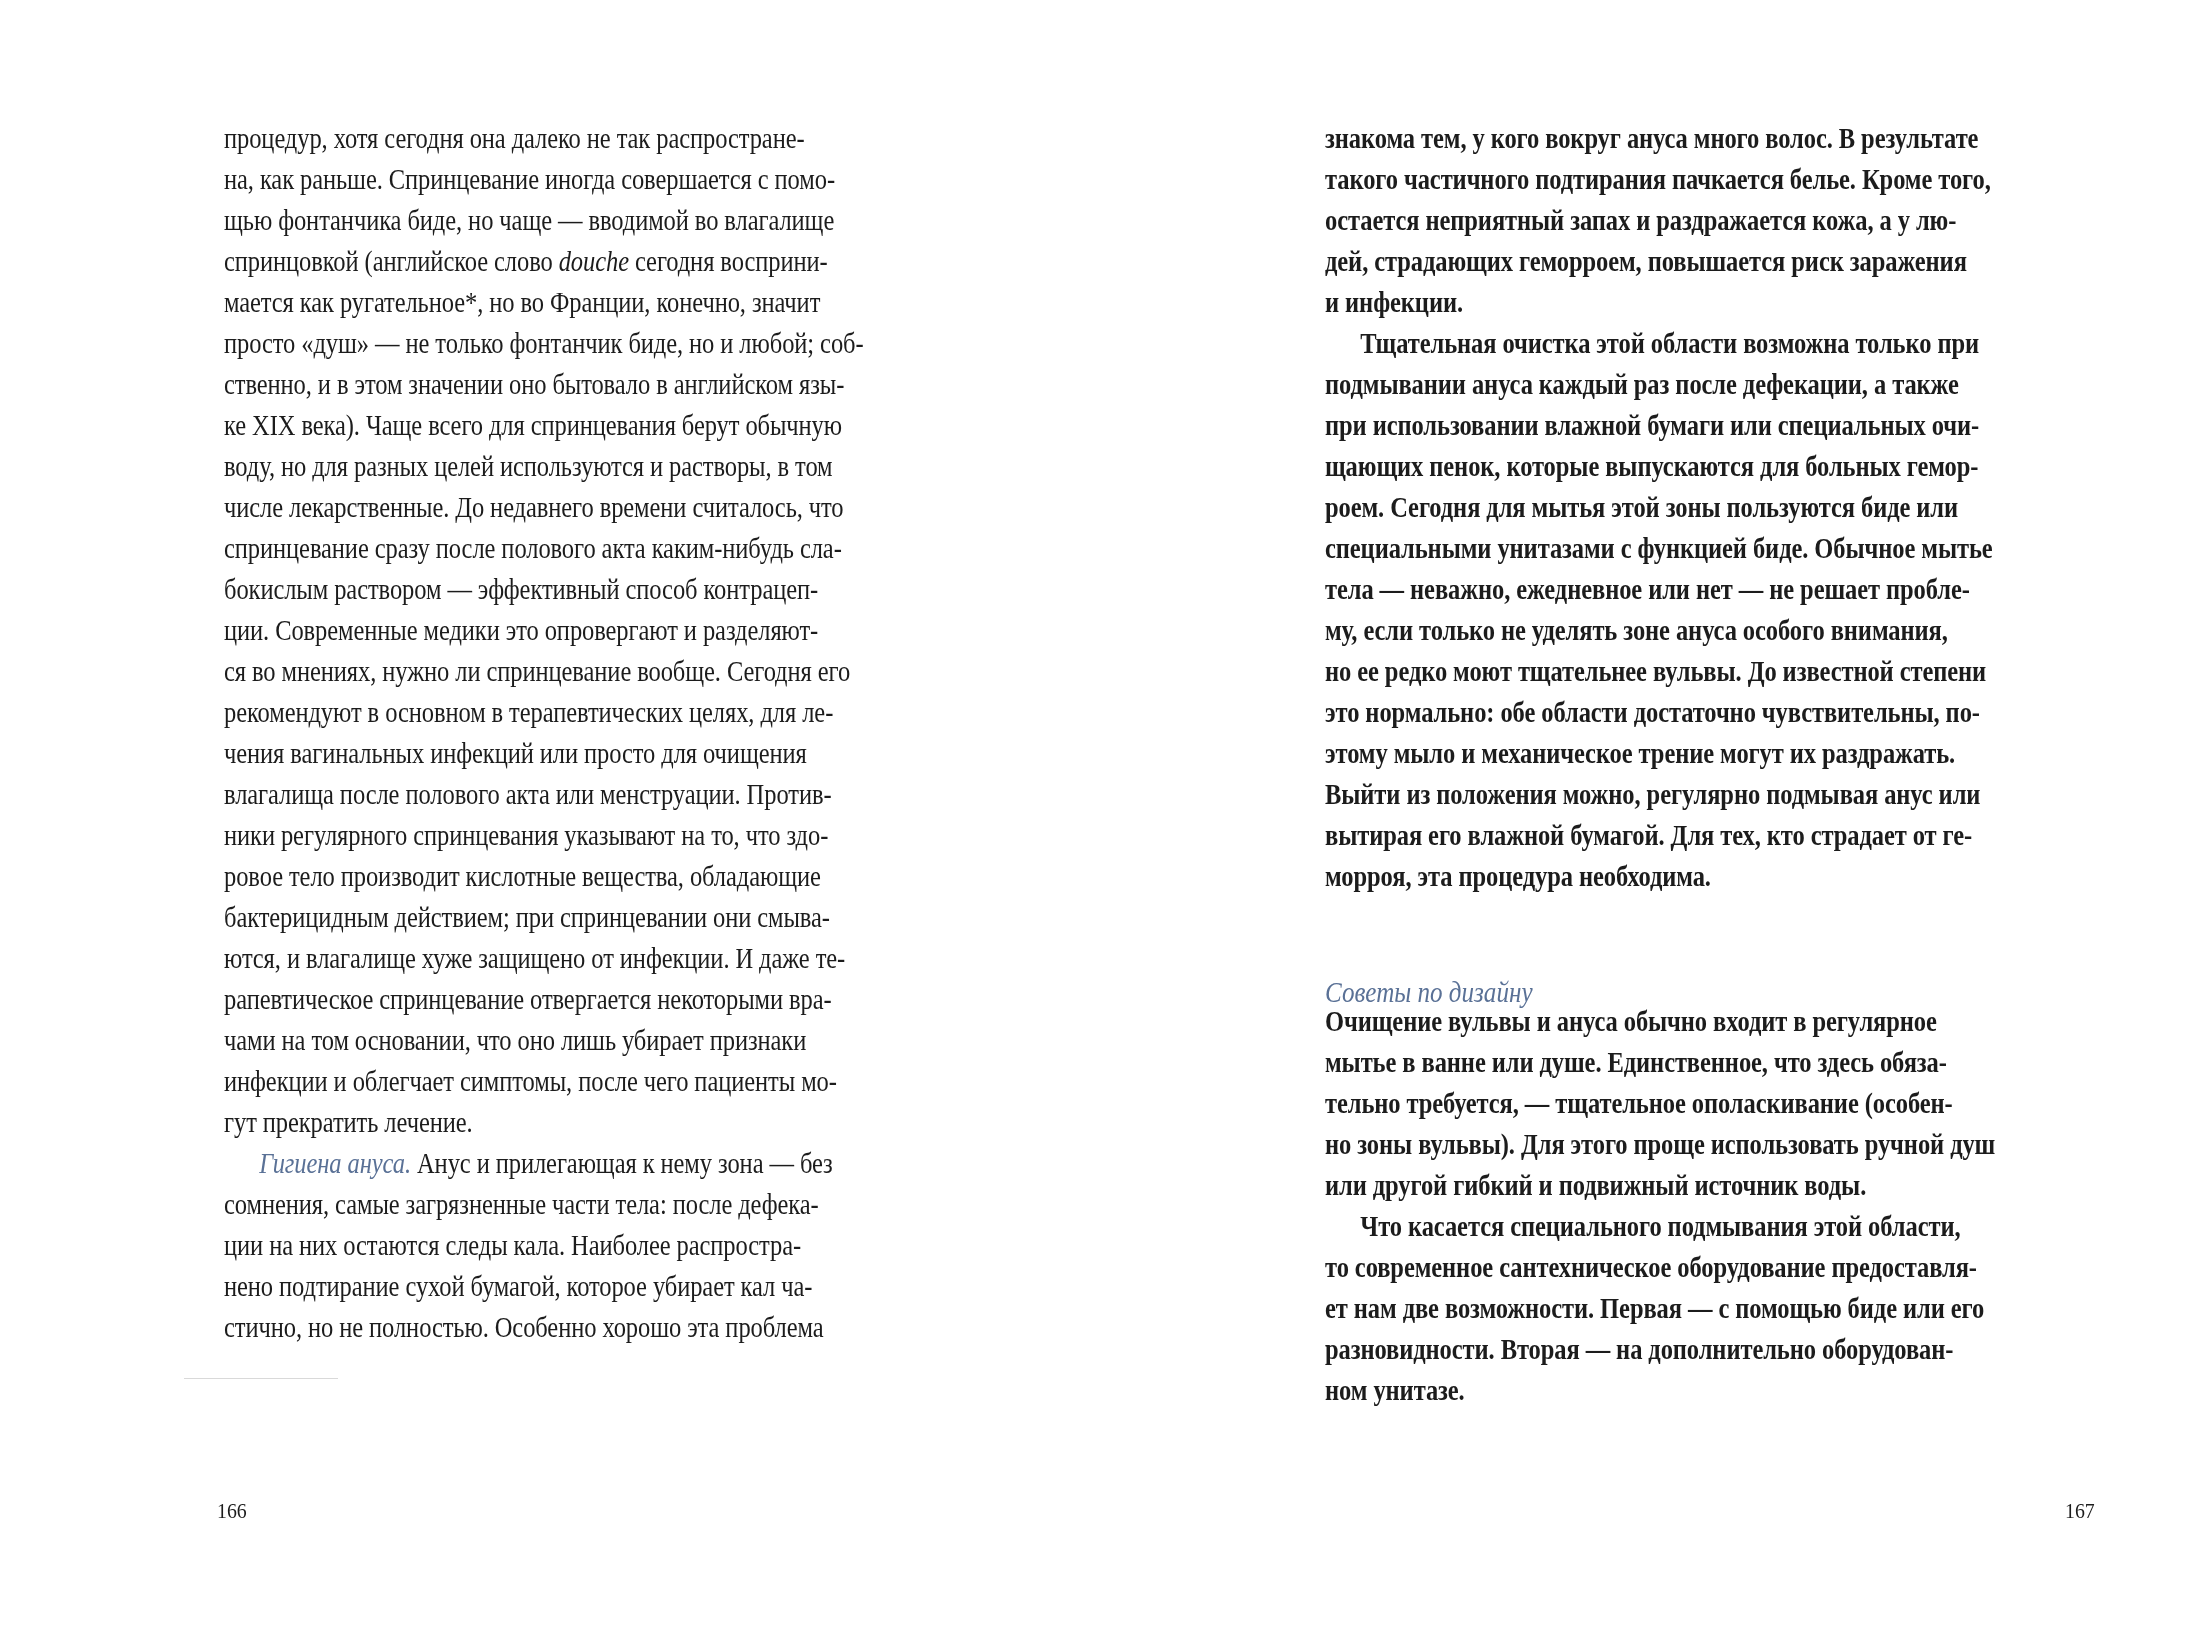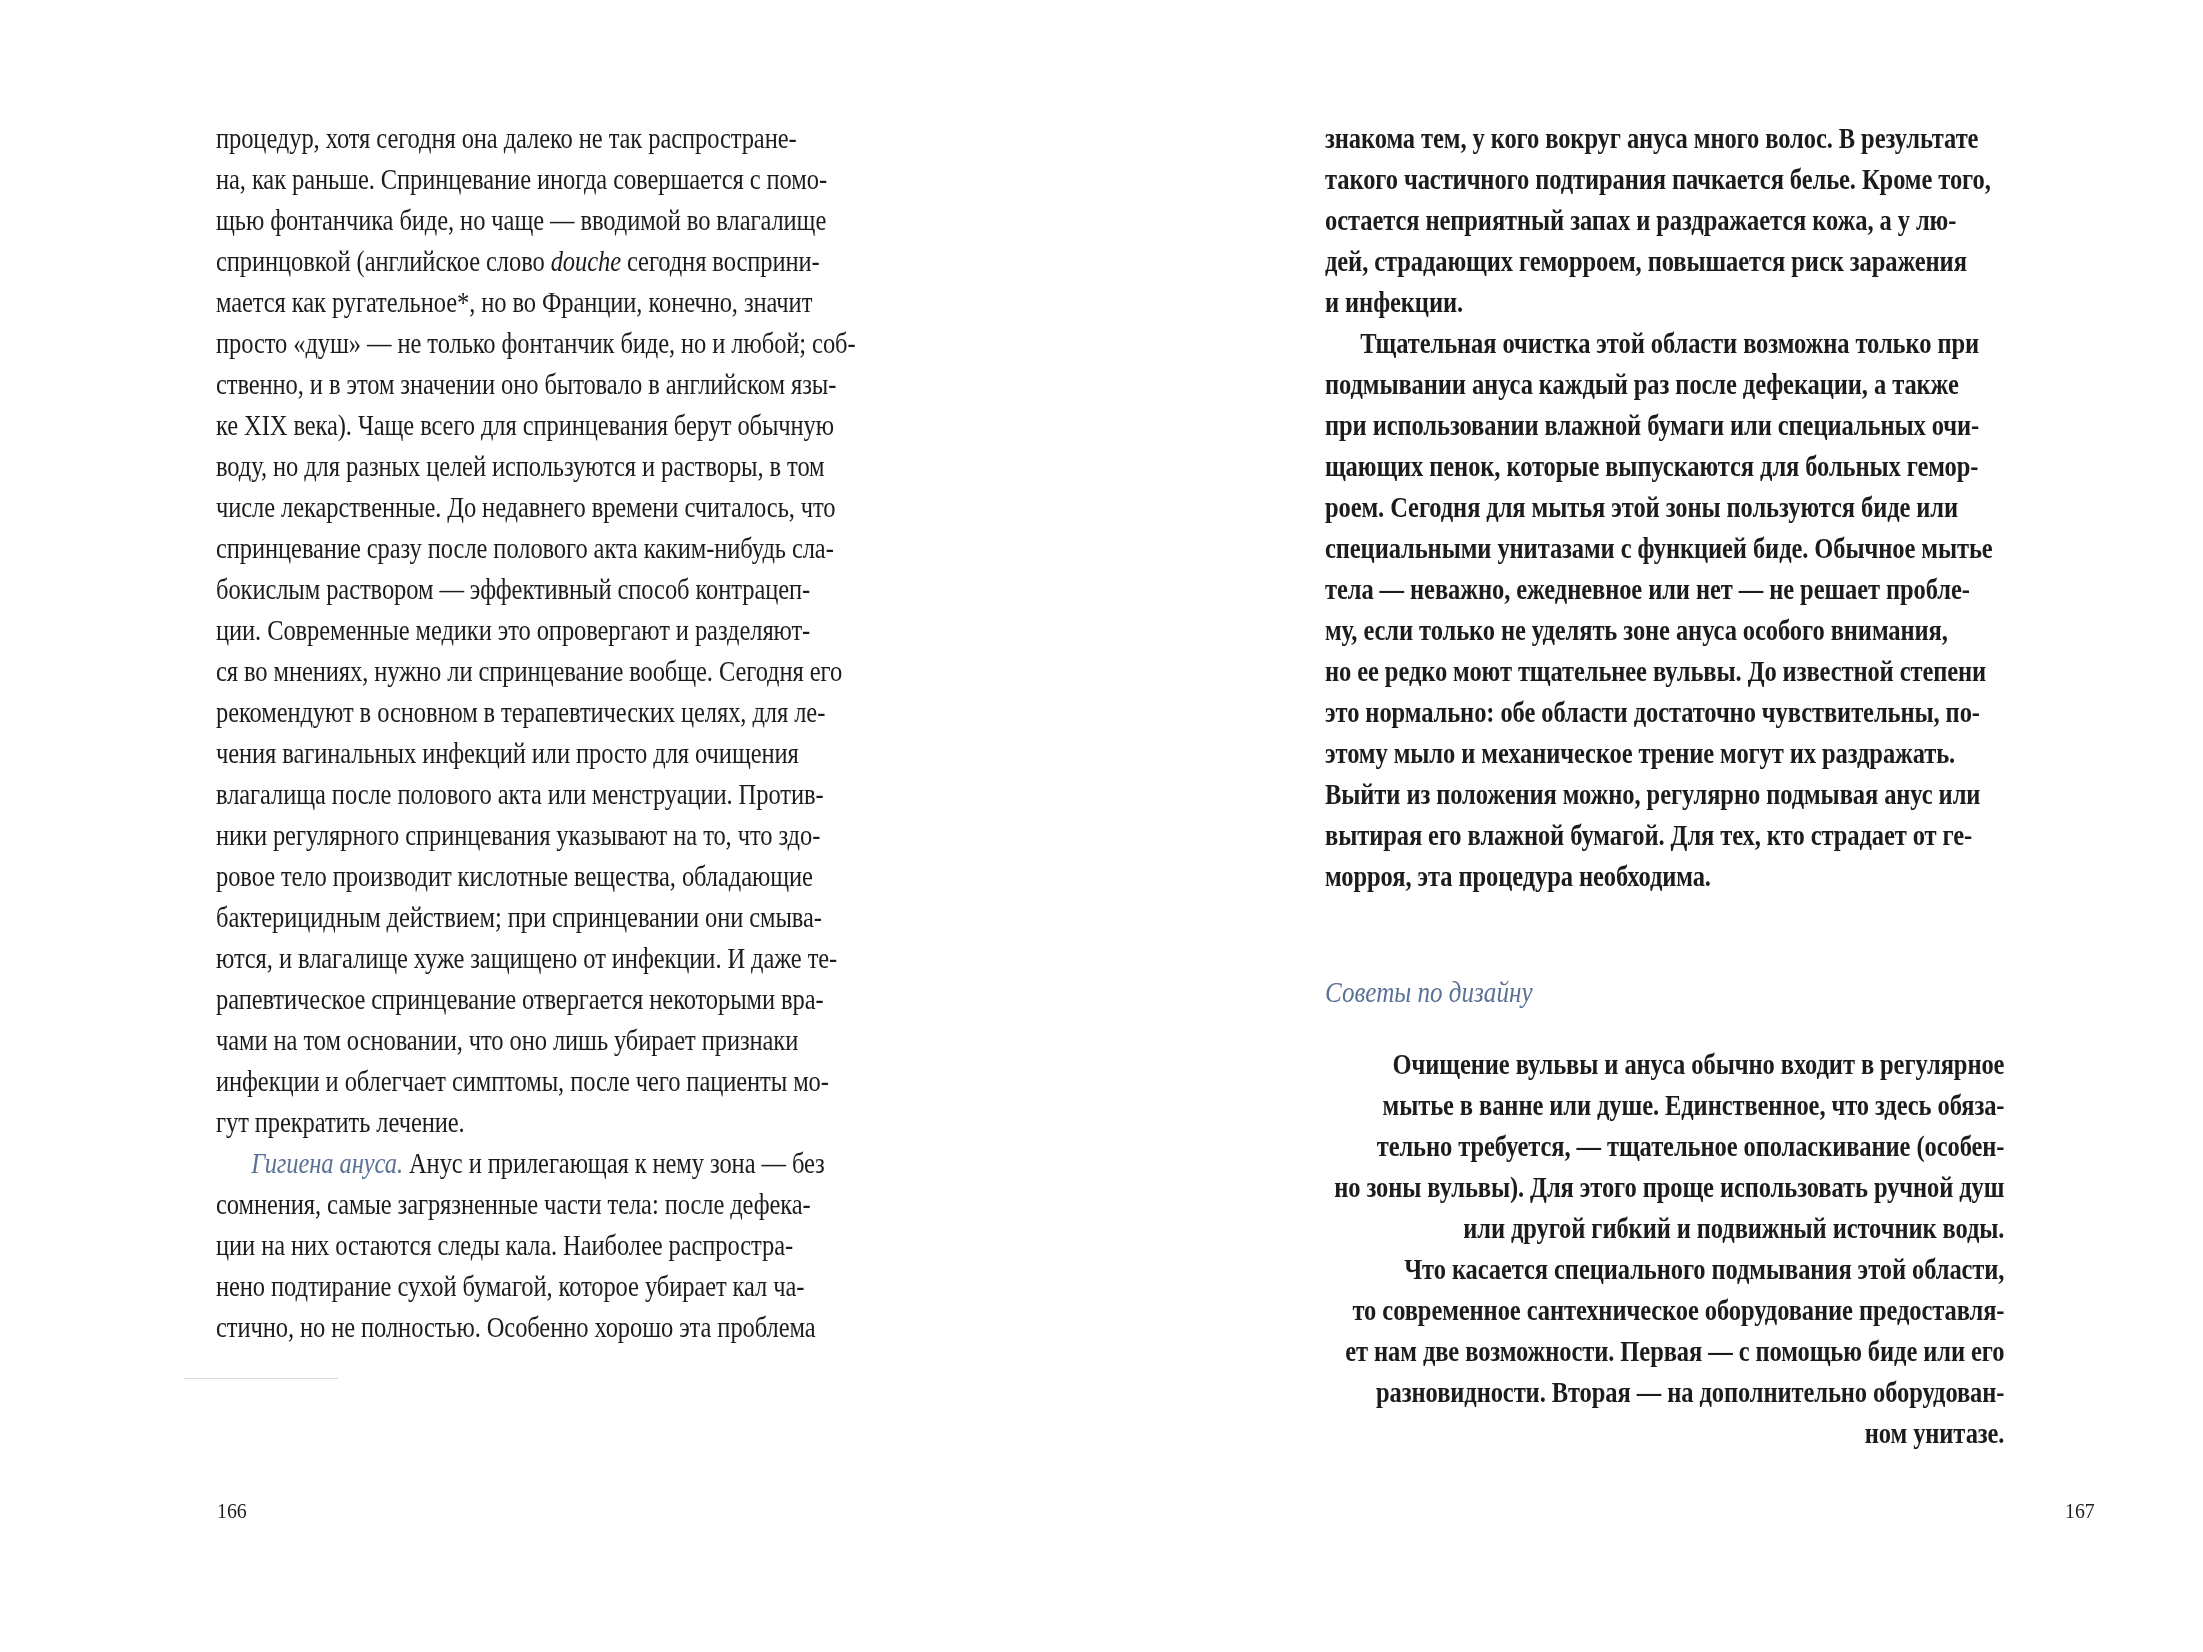--- a/index.html
+++ b/index.html
@@ -2,21 +2,21 @@
 <html style="font-size:14.7px"><head>
   <meta charset="utf-8">
   <style>
     html, body { margin: 0; padding: 0; background: #ffffff; }
     body { width: 2204px; height: 1653px; position: relative; overflow: hidden;
            font-family: "Liberation Serif", "DejaVu Serif", serif; color: #1c1c1c; }
     .page { position: absolute; top: 0; height: 1653px; }
     .page-left { left: 0; width: 1102px; }
     .page-right { left: 1102px; width: 1102px; }
     .column { position: absolute; }
-    .col-left { left: 216px; top: 118px; width: 790px; }
+    .col-left { left: 224px; top: 118px; width: 790px; }
     .col-right { left: 223px; top: 118px; width: 790px; font-weight: bold; }
     .line { display: block; height: 41px; line-height: 41px; font-size: 28.5px;
             white-space: nowrap; transform-origin: left center; transform: scaleX(0.86); letter-spacing: -0.1px; }
     .indent { padding-left: 41px; }
     .run-in { font-style: italic; color: #5a7196; }
     em { font-style: italic; }
     .heading { position: absolute; font-style: italic; color: #5a7196; font-size: 28.5px;
                line-height: 40px; transform-origin: left center; transform: scaleX(0.88); white-space: nowrap; }
     .footnote-rule { position: absolute; left: 184px; top: 1378px; width: 154px; height: 0.9px; background: #d9d9d9; }
     .footnote { position: absolute; left: 216px; top: 1396px; width: 826px; }
@@ -88,21 +88,21 @@
     <span class="line">но ее редко моют тщательнее вульвы. До известной степени</span>
     <span class="line">это нормально: обе области достаточно чувствительны, по-</span>
     <span class="line">этому мыло и механическое трение могут их раздражать.</span>
     <span class="line">Выйти из положения можно, регулярно подмывая анус или</span>
     <span class="line">вытирая его влажной бумагой. Для тех, кто страдает от ге-</span>
     <span class="line">морроя, эта процедура необходима.</span>
   </div>
 
   <div class="heading" style="left:223px; top:973px;">Советы по дизайну</div>
 
-  <div class="column col-right" style="top:1044px;text-align:right;">
+  <div class="column col-right" style="top:1001px;">
     <span class="line">Очищение вульвы и ануса обычно входит в регулярное</span>
     <span class="line">мытье в ванне или душе. Единственное, что здесь обяза-</span>
     <span class="line">тельно требуется, — тщательное ополаскивание (особен-</span>
     <span class="line">но зоны вульвы). Для этого проще использовать ручной душ</span>
     <span class="line">или другой гибкий и подвижный источник воды.</span>
     <span class="line indent">Что касается специального подмывания этой области,</span>
     <span class="line">то современное сантехническое оборудование предоставля-</span>
     <span class="line">ет нам две возможности. Первая — с помощью биде или его</span>
     <span class="line">разновидности. Вторая — на дополнительно оборудован-</span>
     <span class="line">ном унитазе.</span>

